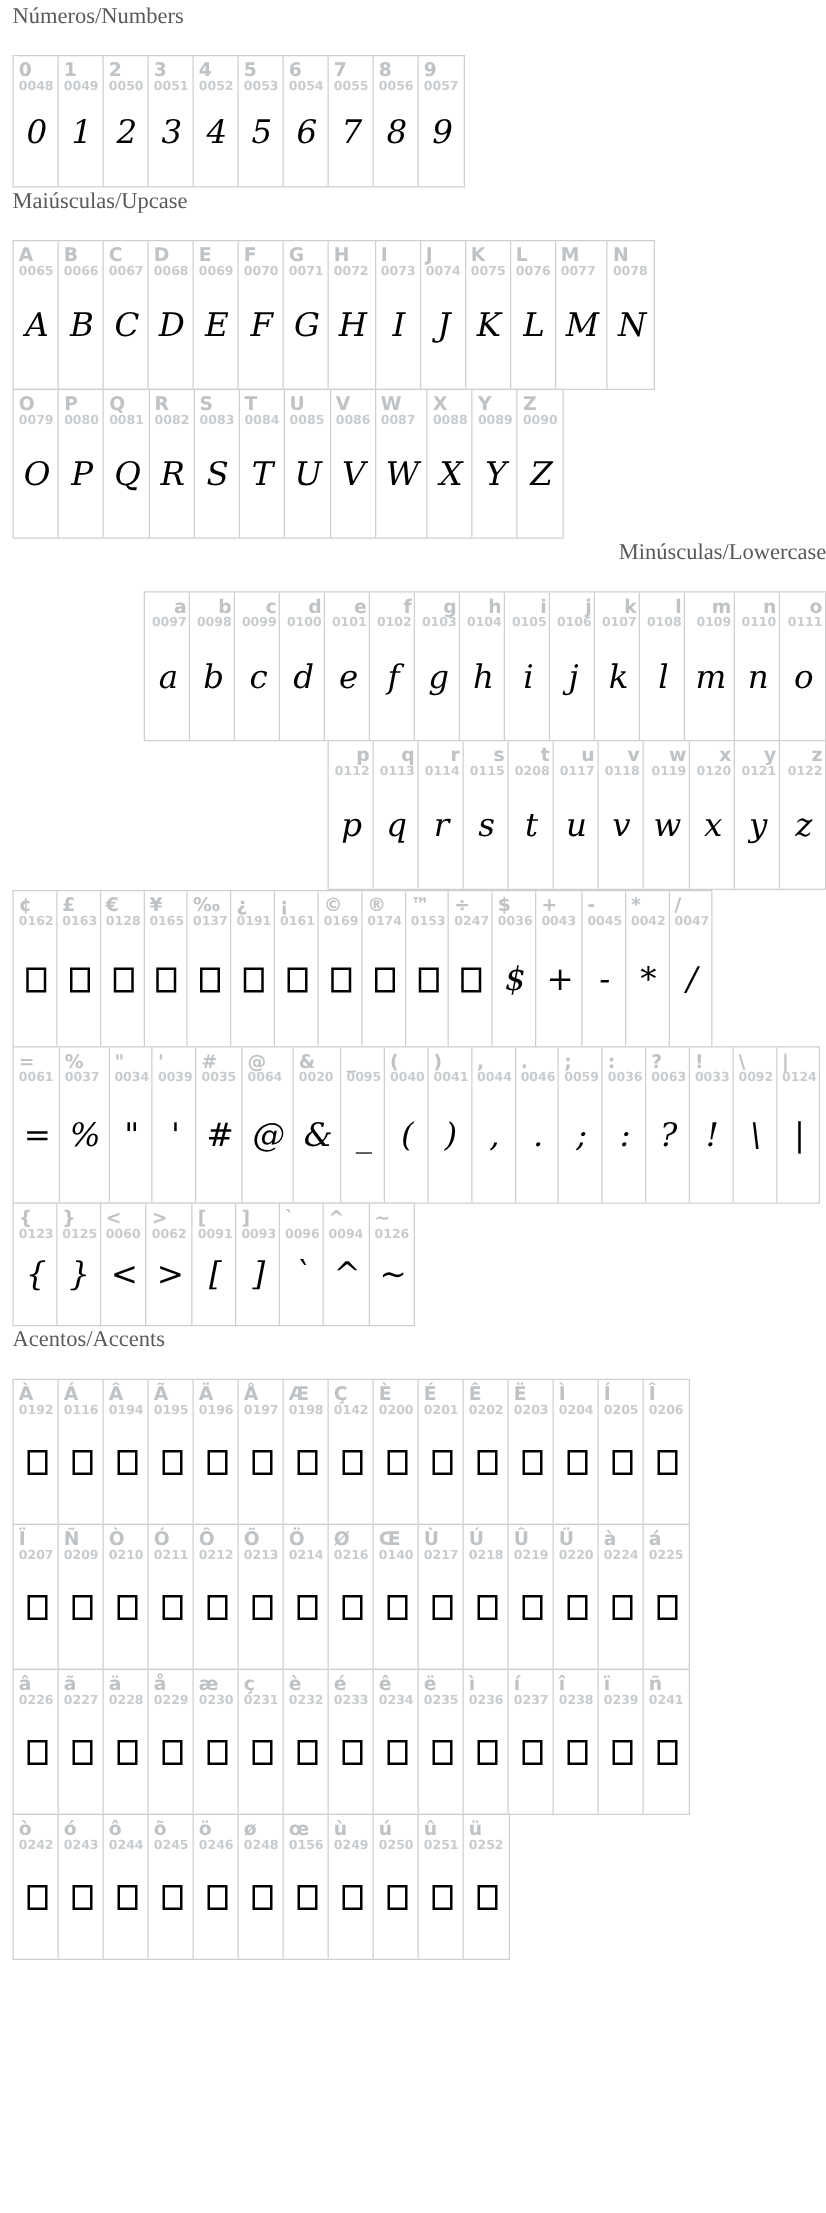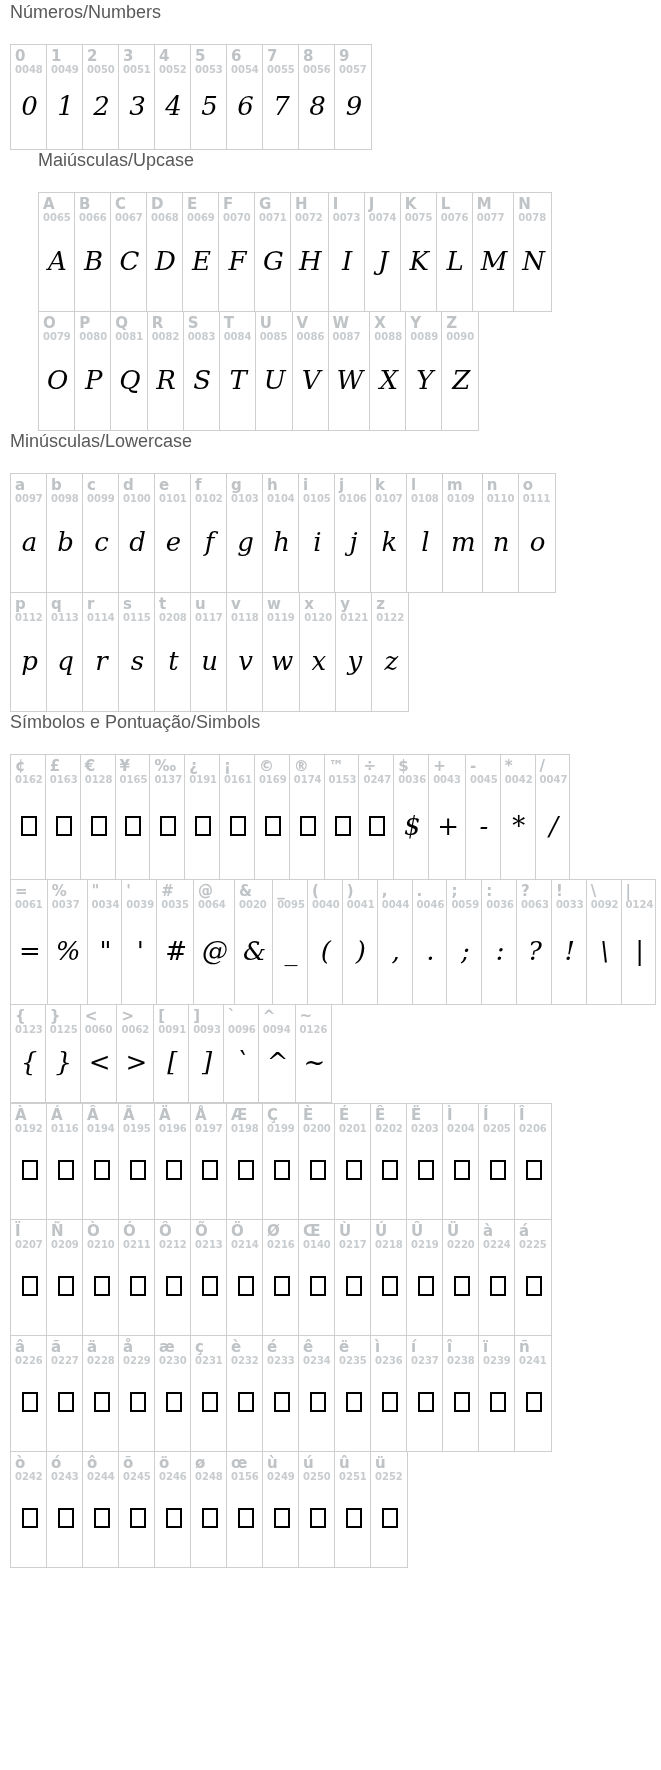--- a/index.html
+++ b/index.html
@@ -1,26 +1,26 @@
 <!DOCTYPE html>
 <html><head>
 <meta charset="utf-8">
 <style>
   html,body{margin:0;padding:0;background:#ffffff;}
   body{width:661px;font-family:"DejaVu Sans",sans-serif;}
   .page{padding:2px 0 0 10px;}
   h2.section-title{
-    font-family:Liberation Sans, sans-serif;
+    font-family:Liberation Serif, serif;
     font-size:18px;font-weight:400;color:#595959;
     margin:0 0 22px 0;line-height:20px;letter-spacing:0;
   }
   .section{margin:0;}
   .section + .section{margin-top:0;}
-  .sec-gap-1{margin-top:47px;margin-left:28px;}
-  .sec-gap-2{margin-top:40px;}
+  .sec-gap-1{margin-top:47px;}
+  .sec-gap-2{margin-top:40px;text-align:right;}
   .sec-gap-3{margin-top:36px;}
   .sec-gap-4{margin-top:42px;}
   .row-wrap{display:block;line-height:0;}
   .row-wrap + .row-wrap .char-row{margin-top:-1px;}
   .char-row{
     display:inline-flex;border:1px solid #cfcfcf;background:#fff;
     vertical-align:top;line-height:normal;
   }
   .cell{
     display:flex;flex-direction:column;box-sizing:border-box;
@@ -386,21 +386,20 @@
             <div class="cell">
               <div class="cell-char">z</div>
               <div class="cell-code">0122</div>
               <div class="cell-glyph">z</div>
             </div>
           </div></div>
       </div>
   </div>
 
   <div class="section sec-3 sec-gap-3">
-    <h2 class="section-title">Símbolos e Pontuação/Simbols</h2>
     <div class="rows">
         <div class="row-wrap"><div class="char-row">
             <div class="cell">
               <div class="cell-char">¢</div>
               <div class="cell-code">0162</div>
               <div class="cell-glyph">
                 <span class="tofu"></span>
               </div>
             </div>
             <div class="cell">
@@ -635,20 +634,21 @@
             <div class="cell">
               <div class="cell-char">~</div>
               <div class="cell-code">0126</div>
               <div class="cell-glyph">~</div>
             </div>
           </div></div>
       </div>
   </div>
 
   <div class="section sec-4 sec-gap-4">
+    <h2 class="section-title">Acentos/Accents</h2>
     <div class="rows">
         <div class="row-wrap"><div class="char-row">
             <div class="cell">
               <div class="cell-char">À</div>
               <div class="cell-code">0192</div>
               <div class="cell-glyph">
                 <span class="tofu"></span>
               </div>
             </div>
             <div class="cell">
@@ -688,21 +688,21 @@
             </div>
             <div class="cell">
               <div class="cell-char">Æ</div>
               <div class="cell-code">0198</div>
               <div class="cell-glyph">
                 <span class="tofu"></span>
               </div>
             </div>
             <div class="cell">
               <div class="cell-char">Ç</div>
-              <div class="cell-code">0199</div>
+              <div class="cell-code">0142</div>
               <div class="cell-glyph">
                 <span class="tofu"></span>
               </div>
             </div>
             <div class="cell">
               <div class="cell-char">È</div>
               <div class="cell-code">0200</div>
               <div class="cell-glyph">
                 <span class="tofu"></span>
               </div>

